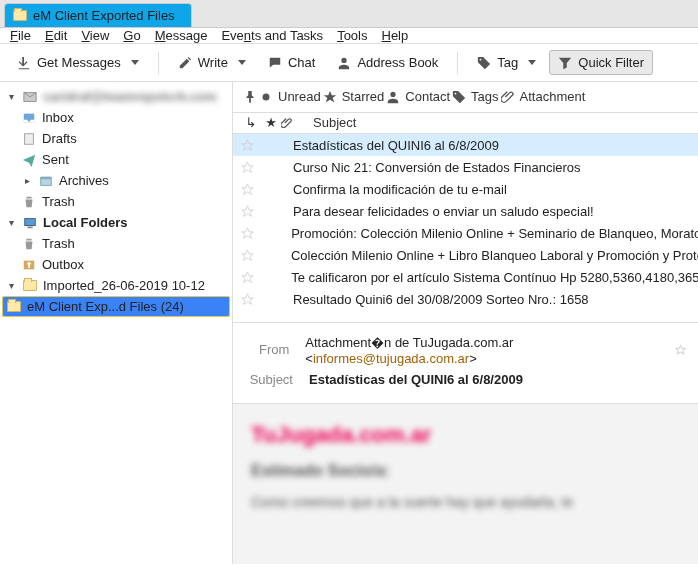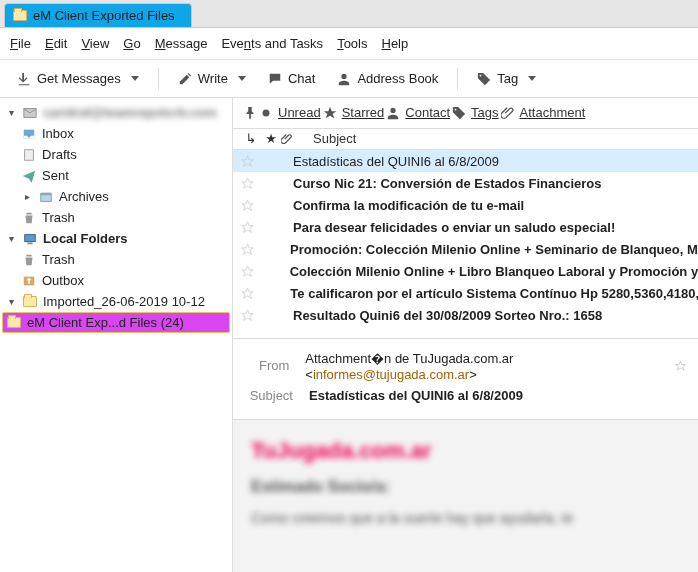--- a/index.html
+++ b/index.html
@@ -1,47 +1,47 @@
 <!DOCTYPE html>
 <html><head>
 <meta charset="utf-8">
 <style>
 * { box-sizing: border-box; margin: 0; padding: 0; font-family: "Segoe UI", Tahoma, sans-serif; font-size: 13px; }
 body { background: #fff; width: 698px; height: 572px; overflow: hidden; color: #222; }
 .tab-bar { height: 28px; background: #e6e6e6; border-bottom: 1px solid #ccc; display: flex; align-items: flex-end; padding-left: 4px; }
 .tab { background: #0ea5e9; border: 1px solid #ccc; border-bottom: none; border-radius: 4px 4px 0 0; padding: 4px 16px 4px 8px; display: flex; align-items: center; gap: 6px; height: 24px; }
 .folder-icon { width: 14px; height: 11px; background: #ffe9a8; border: 1px solid #d4b45e; border-radius: 1px; position: relative; }
 .folder-icon::before { content: ""; position: absolute; top: -3px; left: 0; width: 6px; height: 3px; background: #ffe9a8; border: 1px solid #d4b45e; border-bottom: none; border-radius: 1px 1px 0 0; }
-.menu-bar { height: 32px; display: flex; align-items: center; gap: 14px; padding: 0 10px; border-bottom: 1px solid #ddd; }
+.menu-bar { height: 16px; display: flex; align-items: center; gap: 14px; padding: 0 10px; border-bottom: 1px solid #ddd; }
 .menu-bar span { cursor: default; }
 .menu-bar span u { text-decoration: underline; }
 .toolbar { height: 38px; display: flex; align-items: center; gap: 4px; padding: 0 8px; border-bottom: 1px solid #ddd; }
 .tbtn { display: flex; align-items: center; gap: 6px; padding: 4px 8px; border-radius: 3px; border: 1px solid transparent; cursor: default; justify-content: center; }
 .tbtn.drop::after { content: ""; width: 0; height: 0; border-left: 4px solid transparent; border-right: 4px solid transparent; border-top: 5px solid #555; margin-left: 4px; }
 .tbtn.active { background: #e9e9e9; border: 1px solid #bbb; }
 .tsep { width: 1px; height: 22px; background: #ddd; margin: 0 6px; }
 .ico { width: 14px; height: 14px; display: inline-block; color: #555; }
 .main { display: flex; height: calc(572px - 28px - 24px - 38px); }
 .sidebar { width: 233px; border-right: 1px solid #ddd; overflow: hidden; padding-top: 4px; }
 .tree-item { display: flex; align-items: center; gap: 6px; padding: 3px 6px; white-space: nowrap; cursor: default; }
-.tree-item.sel { background: #d946ef; border: 1px solid #e6c74f; border-radius: 2px; margin: 0 2px; padding: 2px 4px; }
+.tree-item.sel { background: #3b82f6; border: 1px solid #e6c74f; border-radius: 2px; margin: 0 2px; padding: 2px 4px; }
 .tree-item .tw { width: 11px; text-align: center; color: #555; font-size: 10px; }
 .indent1 { padding-left: 22px; }
 .blur { filter: blur(3px); color: #777; }
 .bold { font-weight: 700; }
 .content { flex: 1; display: flex; flex-direction: column; overflow: hidden; }
-.filter-bar { height: 32px; display: flex; align-items: center; gap: 2px; padding: 0 10px; border-bottom: 1px solid #ddd; text-decoration: underline; }
+.filter-bar { height: 32px; display: flex; align-items: center; gap: 2px; padding: 0 10px; border-bottom: 1px solid #ddd; }
 .filter-item { display: flex; align-items: center; gap: 5px; color: #333; cursor: default; }
 .list-header { height: 22px; display: flex; align-items: center; border-bottom: 1px solid #ddd; padding-left: 8px; font-size: 12px; color: #333; }
 .list-header .col-icon { width: 20px; text-align: center; }
 .list-header .col-subject { padding-left: 12px; }
 .msg-list { flex: 0 0 auto; }
 .msg-row { display: flex; align-items: center; height: 22px; padding-left: 8px; cursor: default; }
 .msg-row .star { width: 20px; text-align: center; color: #ccc; }
-.msg-row .subj { padding-left: 32px; font-weight: 700; white-space: nowrap; overflow: hidden; }
+.msg-row .subj { padding-left: 32px; font-weight: 400; white-space: nowrap; overflow: hidden; }
 .msg-row.sel { background: #d6ecff; }
 .msg-row.sel .subj { font-weight: 400; }
 .preview { border-top: 1px solid #ddd; margin-top: 12px; }
 .preview-head { padding: 10px 12px; border-bottom: 1px solid #ddd; }
 .preview-head .line { display: flex; gap: 16px; margin-bottom: 6px; align-items: center; }
 .preview-head .lbl { color: #888; width: 48px; text-align: right; }
 .preview-body { height: 160px; background: #f3f3f3; padding: 18px; overflow: hidden; }
 .pv-blur { filter: blur(3px); color: #555; }
 .star-outline { width: 12px; height: 12px; }
 svg { display: block; }
@@ -93,20 +93,26 @@
       </svg>
     <span>Address Book</span>
   </div>
   <div class="tsep"></div>
   <div class="tbtn drop">
     <svg class="ico" viewBox="0 0 16 16">
         <path fill="currentColor" d="M1 1h6l8 8-6 6-8-8V1zm3 4a1 1 0 100-2 1 1 0 000 2z"></path>
       </svg>
     <span>Tag</span>
   </div>
+  <div class="tbtn active">
+    <svg class="ico" viewBox="0 0 16 16">
+        <path fill="currentColor" d="M1 2h14l-5 6v5l-4 2V8L1 2z"></path>
+      </svg>
+    <span>Quick Filter</span>
+  </div>
 </div>
 
 <div class="main">
 
   <div class="sidebar">
     <div class="tree-item">
       <span class="tw">▾</span>
       <svg class="ico" viewBox="0 0 16 16">
           <rect x="1" y="3" width="14" height="10" fill="#ccc" stroke="#888"></rect>
           <path d="M1 3l7 5 7-5" stroke="#888" fill="none"></path>

